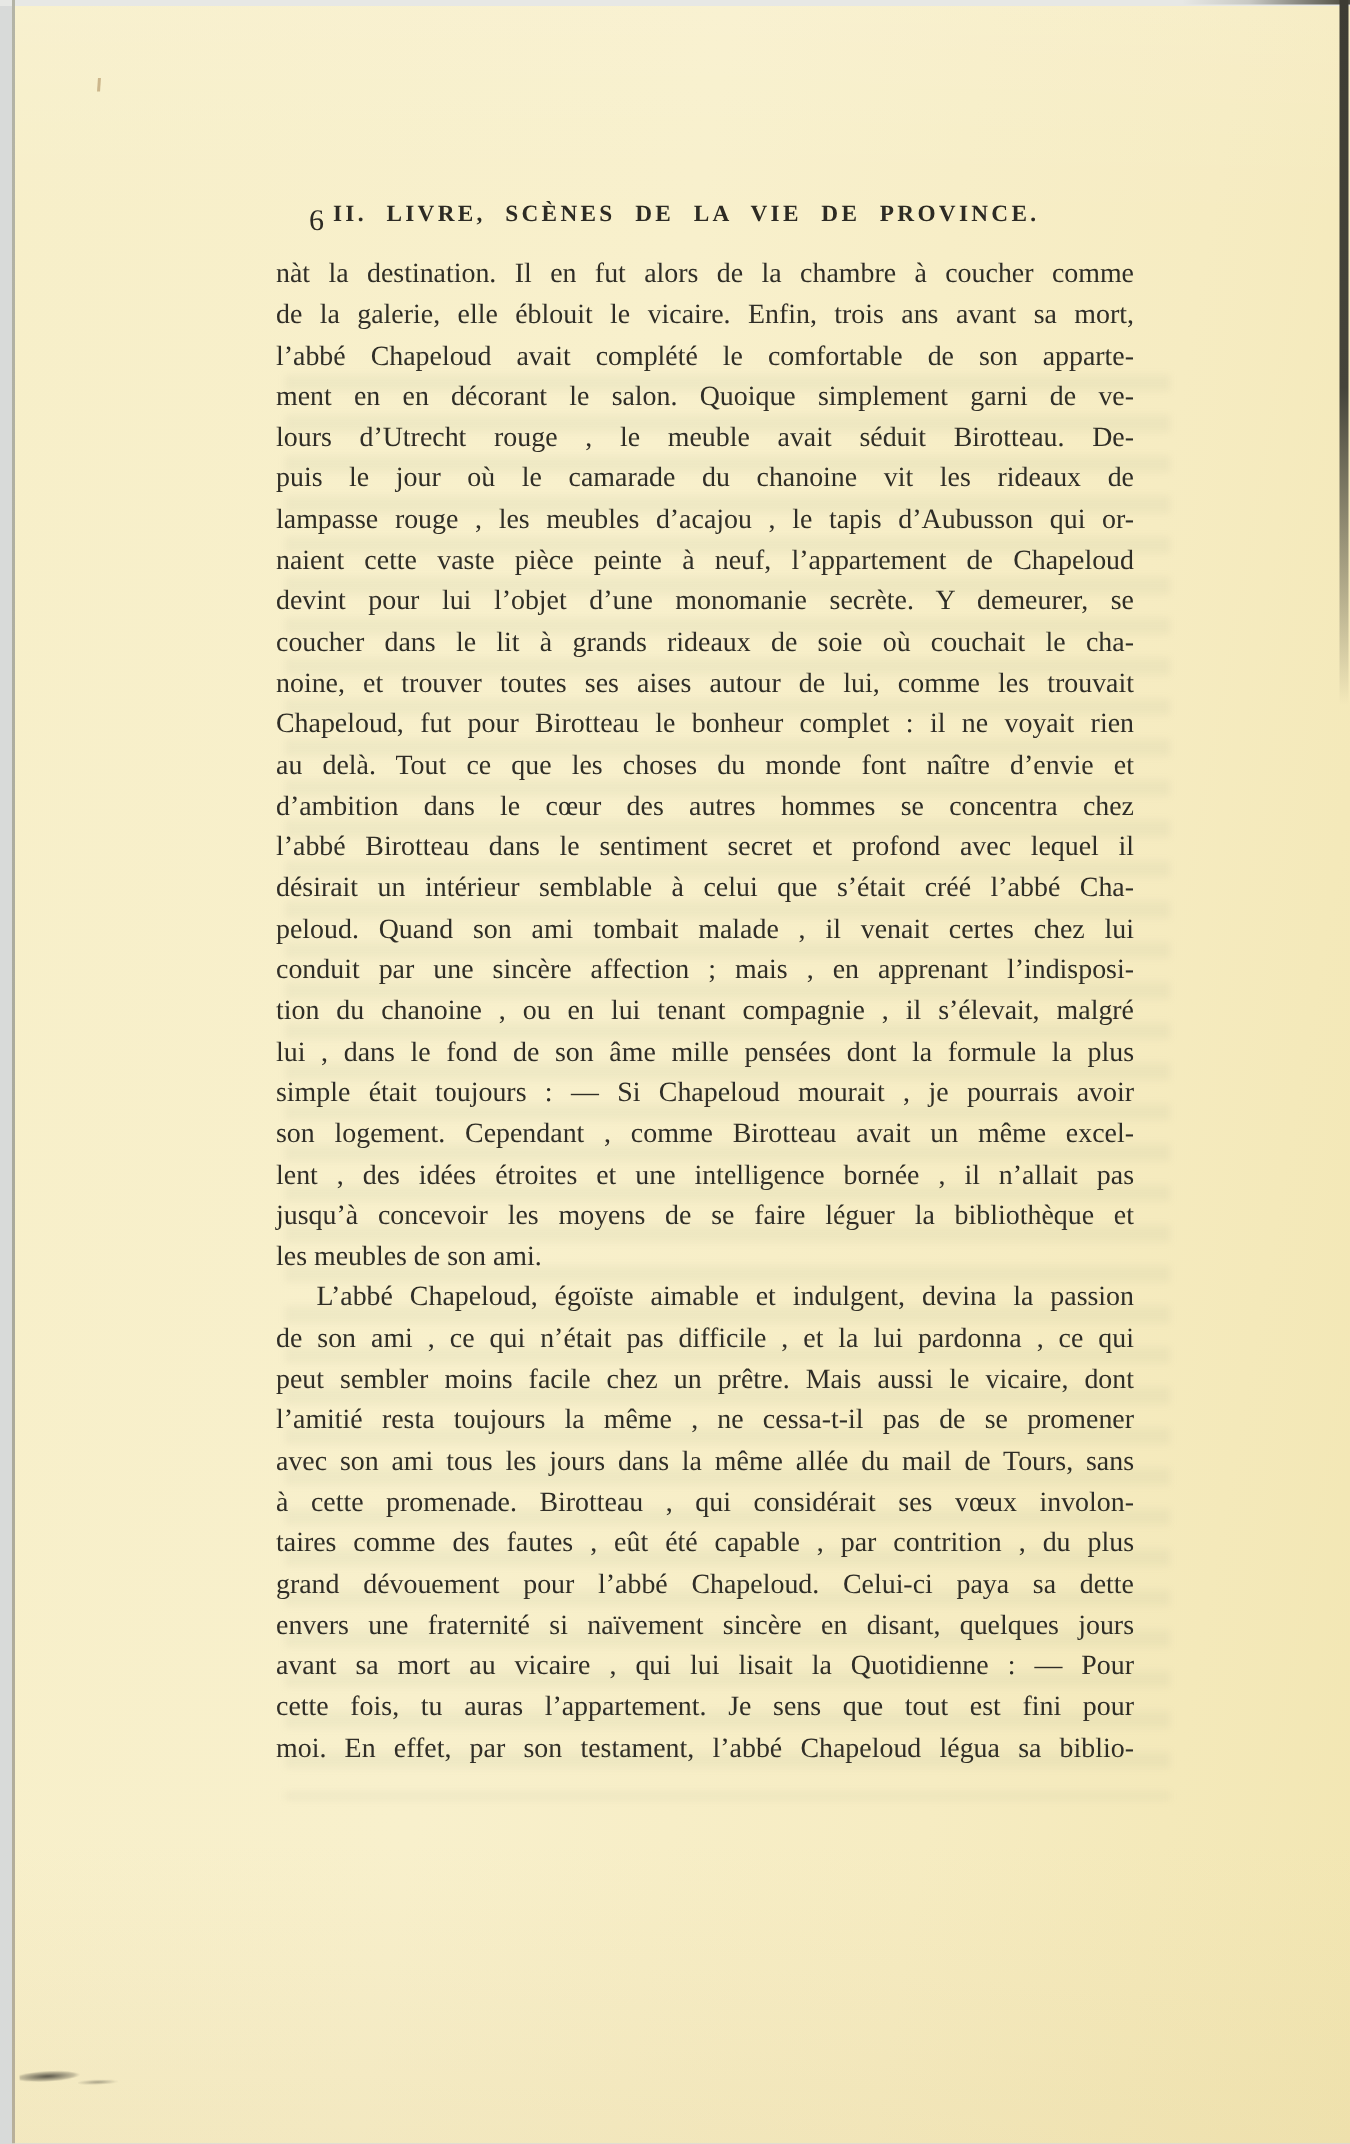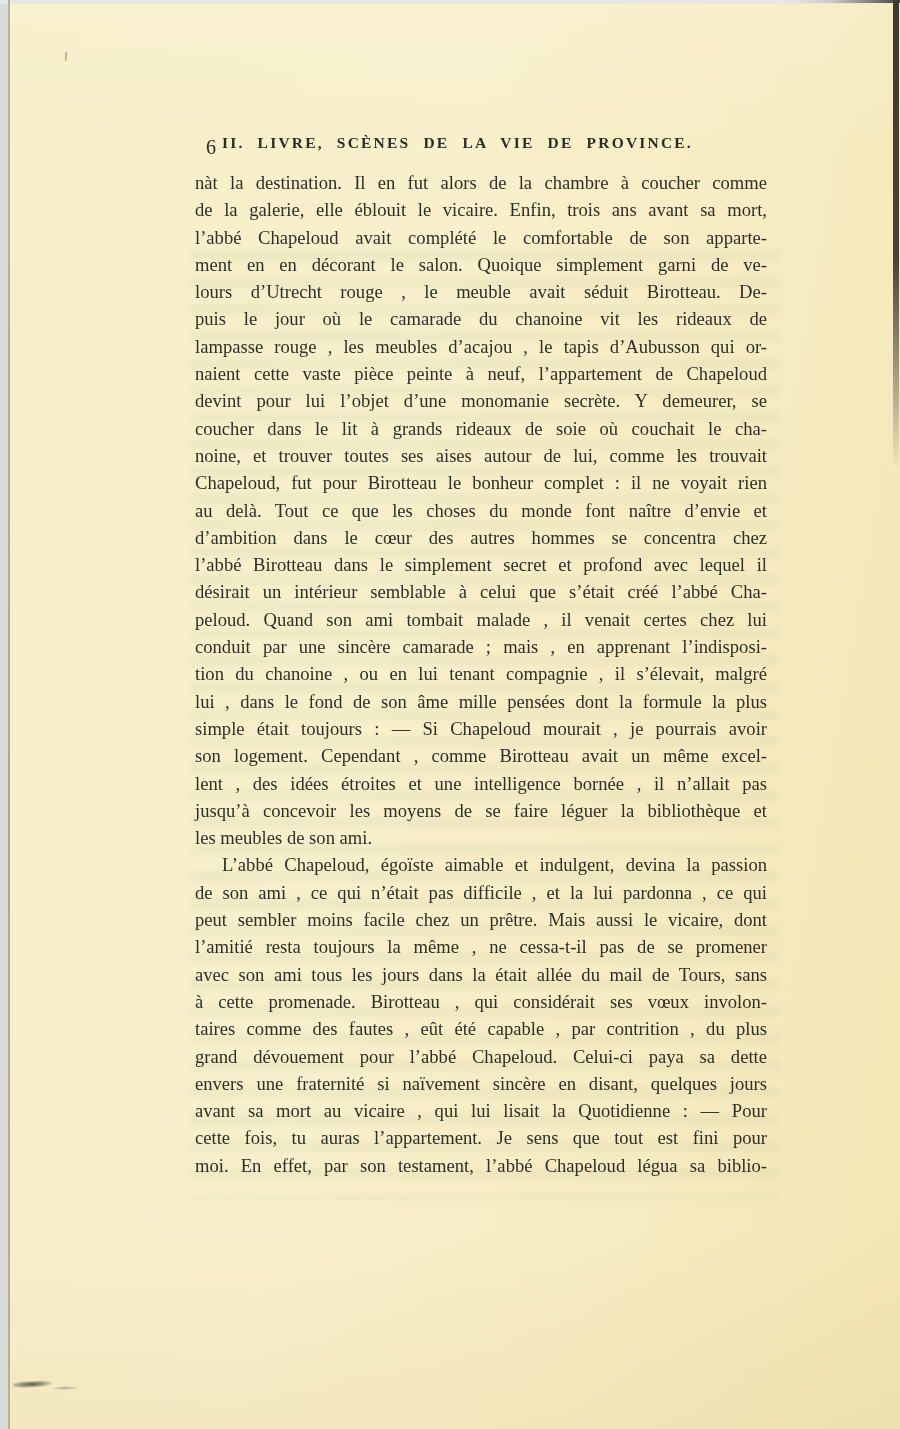--- a/index.html
+++ b/index.html
@@ -50,21 +50,21 @@
   .running{
     text-align:left;
     font-weight:700;
     font-size:15.5px;
     letter-spacing:2.2px;
     word-spacing:7px;
     padding-left:26px;
   }
   
   .textblock{
-    position:absolute;left:195px;top:169px;width:572px;
+    position:absolute;left:184px;top:169px;width:572px;
     color:#302e27;
     font-size:18.6px;
   }
   .line{
     line-height:27.3px;
     height:27.3px;
     text-align:justify;
     text-align-last:justify;
     white-space:nowrap;
     overflow:visible;
@@ -114,38 +114,38 @@
       <div class="line">lours d’Utrecht rouge , le meuble avait séduit Birotteau. De-</div>
       <div class="line">puis le jour où le camarade du chanoine vit les rideaux de</div>
       <div class="line">lampasse rouge , les meubles d’acajou , le tapis d’Aubusson qui or-</div>
       <div class="line">naient cette vaste pièce peinte à neuf, l’appartement de Chapeloud</div>
       <div class="line">devint pour lui l’objet d’une monomanie secrète. Y demeurer, se</div>
       <div class="line">coucher dans le lit à grands rideaux de soie où couchait le cha-</div>
       <div class="line">noine, et trouver toutes ses aises autour de lui, comme les trouvait</div>
       <div class="line">Chapeloud, fut pour Birotteau le bonheur complet : il ne voyait rien</div>
       <div class="line">au delà. Tout ce que les choses du monde font naître d’envie et</div>
       <div class="line">d’ambition dans le cœur des autres hommes se concentra chez</div>
-      <div class="line">l’abbé Birotteau dans le simplement secret et profond avec lequel il</div>
+      <div class="line">l’abbé Birotteau dans le sentiment secret et profond avec lequel il</div>
       <div class="line">désirait un intérieur semblable à celui que s’était créé l’abbé Cha-</div>
       <div class="line">peloud. Quand son ami tombait malade , il venait certes chez lui</div>
-      <div class="line">conduit par une sincère camarade ; mais , en apprenant l’indisposi-</div>
+      <div class="line">conduit par une sincère affection ; mais , en apprenant l’indisposi-</div>
       <div class="line">tion du chanoine , ou en lui tenant compagnie , il s’élevait, malgré</div>
       <div class="line">lui , dans le fond de son âme mille pensées dont la formule la plus</div>
       <div class="line">simple était toujours : — Si Chapeloud mourait , je pourrais avoir</div>
       <div class="line">son logement. Cependant , comme Birotteau avait un même excel-</div>
       <div class="line">lent , des idées étroites et une intelligence bornée , il n’allait pas</div>
       <div class="line">jusqu’à concevoir les moyens de se faire léguer la bibliothèque et</div>
       <div class="line endline">les meubles de son ami.</div>
     </div>
     <div class="para">
       <div class="line indented">L’abbé Chapeloud, égoïste aimable et indulgent, devina la passion</div>
       <div class="line">de son ami , ce qui n’était pas difficile , et la lui pardonna , ce qui</div>
       <div class="line">peut sembler moins facile chez un prêtre. Mais aussi le vicaire, dont</div>
       <div class="line">l’amitié resta toujours la même , ne cessa-t-il pas de se promener</div>
-      <div class="line">avec son ami tous les jours dans la était allée du mail de Tours, sans</div>
+      <div class="line">avec son ami tous les jours dans la même allée du mail de Tours, sans</div>
       <div class="line">à cette promenade. Birotteau , qui considérait ses vœux involon-</div>
       <div class="line">taires comme des fautes , eût été capable , par contrition , du plus</div>
       <div class="line">grand dévouement pour l’abbé Chapeloud. Celui-ci paya sa dette</div>
       <div class="line">envers une fraternité si naïvement sincère en disant, quelques jours</div>
       <div class="line">avant sa mort au vicaire , qui lui lisait la Quotidienne : — Pour</div>
       <div class="line">cette fois, tu auras l’appartement. Je sens que tout est fini pour</div>
       <div class="line">moi. En effet, par son testament, l’abbé Chapeloud légua sa biblio-</div>
     </div>
   </div>
 

